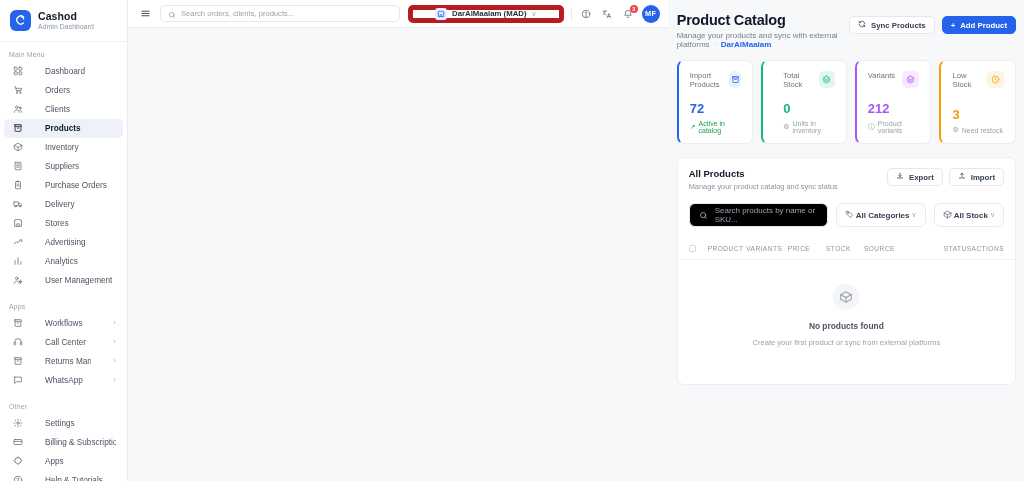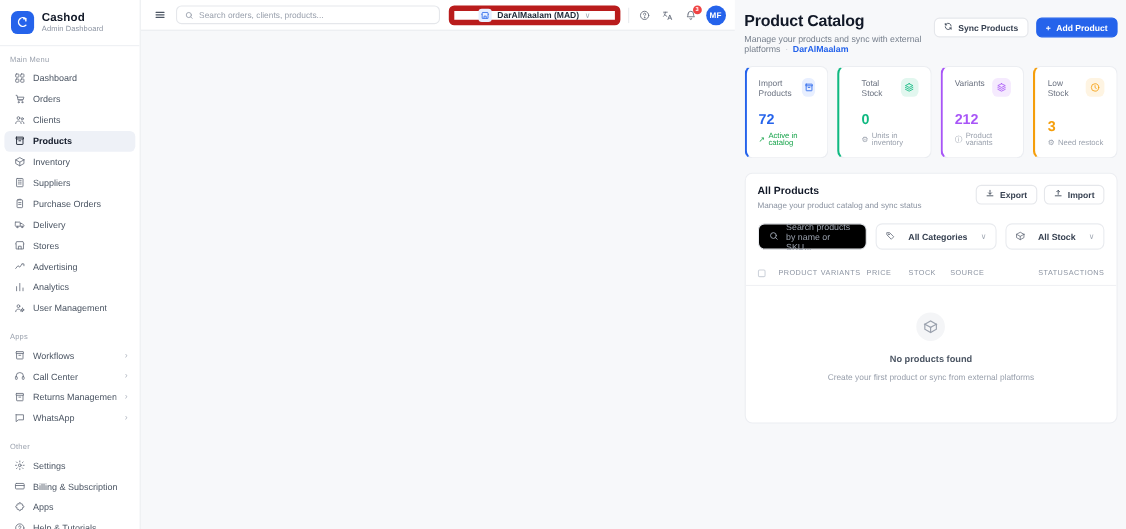--- a/index.html
+++ b/index.html
@@ -39,21 +39,21 @@
   .brand-name { font-size: 10.5px; font-weight: bold; color: #111827; letter-spacing: .1px; }
   .brand-sub { font-size: 6.8px; color: #8b93a1; margin-top: 1px; letter-spacing: .1px; }
 
   .nav { padding: 6px 0 0 0; flex: 1 1 auto; overflow: hidden; }
   .nav-section-label {
     font-size: 6.8px; color: #9aa1ad; letter-spacing: .25px;
     padding: 3px 0 4px 9px;
   }
   .nav-gap { height: 10px; }
   .nav-item {
-    display: flex; align-items: center; gap: 7px;
+    display: flex; align-items: center; gap: 22px;
     padding: 0 7px 0 9px;
     height: 19px;
     font-size: 8.2px; color: #4b5563;
     cursor: pointer;
     position: relative;
     border-radius: 5px;
     margin: 0 4px;
   }
   .nav-item .ico { width: 10px; height: 10px; flex: 0 0 10px; display:flex; align-items:center; justify-content:center; color:#6b7280; }
   .nav-item .ico svg { display:block; }
@@ -158,21 +158,21 @@
 
   .filters { display: flex; align-items: center; gap: 8px; padding: 12px 11px 0 11px; }
   .search-box {
     flex: 1 1 auto; height: 24px;
     border: 1px solid #e9ebef; border-radius: 6px; background: #000000;
     display: flex; align-items: center; gap: 7px; padding: 0 9px;
   }
   .search-box .ph { font-size: 8px; color: #9aa1ad; }
   .select {
     height: 24px; border: 1px solid #e9ebef; border-radius: 6px; background: #fff;
-    display: flex; align-items: center; gap: 12px; padding: 0 8px;
+    display: flex; align-items: center; gap: 2px; padding: 0 8px;
     font-size: 8px; color: #374151; font-weight: bold; cursor: pointer; white-space: nowrap;
   }
   .select .sel-chev { color: #a3aab5; font-size: 7px; font-weight: normal; }
 
   .thead {
     display: flex; align-items: center;
     padding: 0 11px; height: 22px; margin-top: 11px;
     border-bottom: 1px solid #f0f1f4;
     font-size: 6.6px; letter-spacing: .45px; color: #8b93a1;
   }

